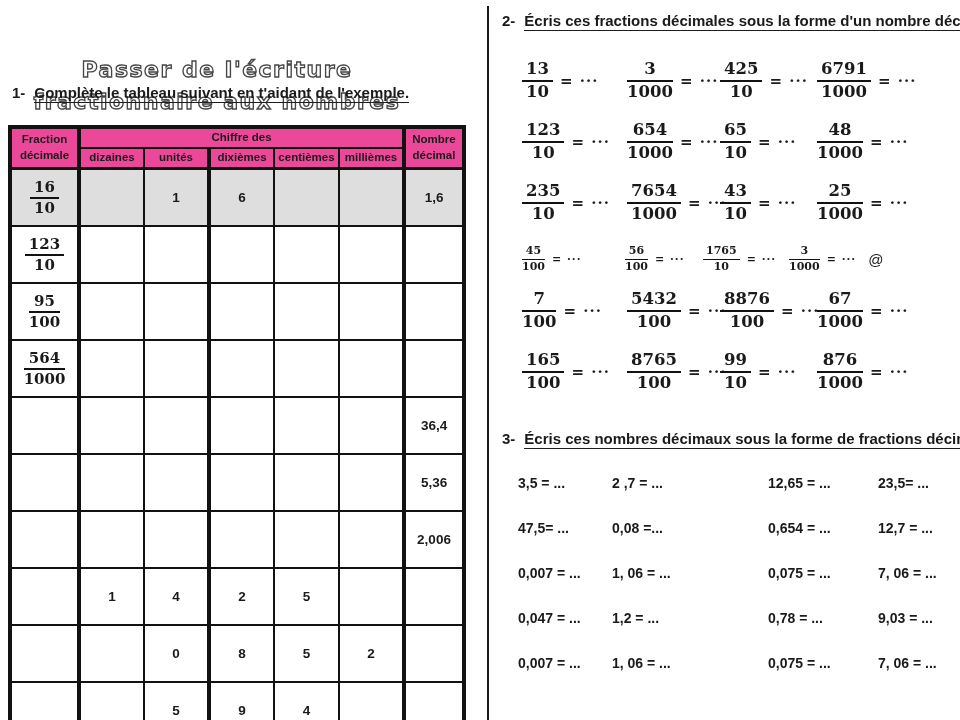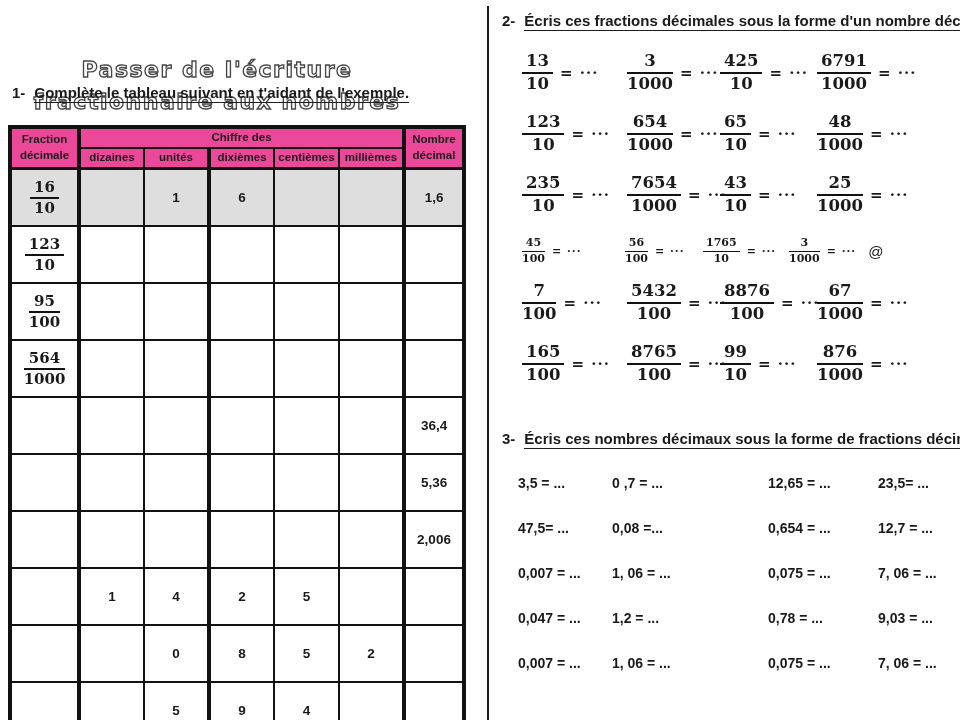--- a/index.html
+++ b/index.html
@@ -44,21 +44,21 @@
   .wtable .hb{border-bottom-width:3px;}
   .wtable td.shaded{background:#dedede;}
   
   .frac{
     display:inline-block;font-family:"DejaVu Serif", serif;font-weight:700;
     font-size:15px;line-height:1.12;text-align:center;
   }
   .frac .num{display:block;border-bottom:2px solid #121212;padding:0 4px 1px;}
   .frac .den{display:block;padding-top:1px;}
   
-  #ex2-rows{position:absolute;left:522px;top:42px;width:432px;}
+  #ex2-rows{position:absolute;left:522px;top:50px;width:432px;}
   .ex2-row{display:grid;grid-template-columns:105px 93px 97px 1fr;height:61px;align-items:center;}
   .ex2-row.small{height:47px;grid-template-columns:103px 78px 86px 1fr;}
   .fitem{display:inline-flex;align-items:center;white-space:nowrap;}
   .fitem .frac{font-size:16.5px;margin-right:7px;}
   .fitem .eq{font-family:"DejaVu Serif", serif;font-weight:700;font-size:15px;letter-spacing:1px;}
   .ex2-row.small .frac{font-size:11px;}
   .ex2-row.small .frac .num{border-bottom-width:1.5px;padding:0 3px 1px;}
   .ex2-row.small .eq{font-size:11px;}
   .at{font-family:"Liberation Sans", sans-serif;font-weight:400;font-size:15px;margin-left:12px;}
   
@@ -388,21 +388,21 @@
     </div>
   </div>
 
 <div class="ex-heading" id="ex3-heading">
   <span class="num">3-</span><span class="txt">Écris ces nombres décimaux sous la forme de fractions décimales.</span>
 </div>
 
 <div id="ex3-rows">
     <div class="ex3-row">
       <span class="ex3-item">3,5 = ...</span>
-      <span class="ex3-item">0 ,7 = ...</span>
+      <span class="ex3-item">2 ,7 = ...</span>
       <span class="ex3-item">12,65 = ...</span>
       <span class="ex3-item">23,5= ...</span>
     </div>
     <div class="ex3-row">
       <span class="ex3-item">47,5= ...</span>
       <span class="ex3-item">0,08 =...</span>
       <span class="ex3-item">0,654 = ...</span>
       <span class="ex3-item">12,7 = ...</span>
     </div>
     <div class="ex3-row">

